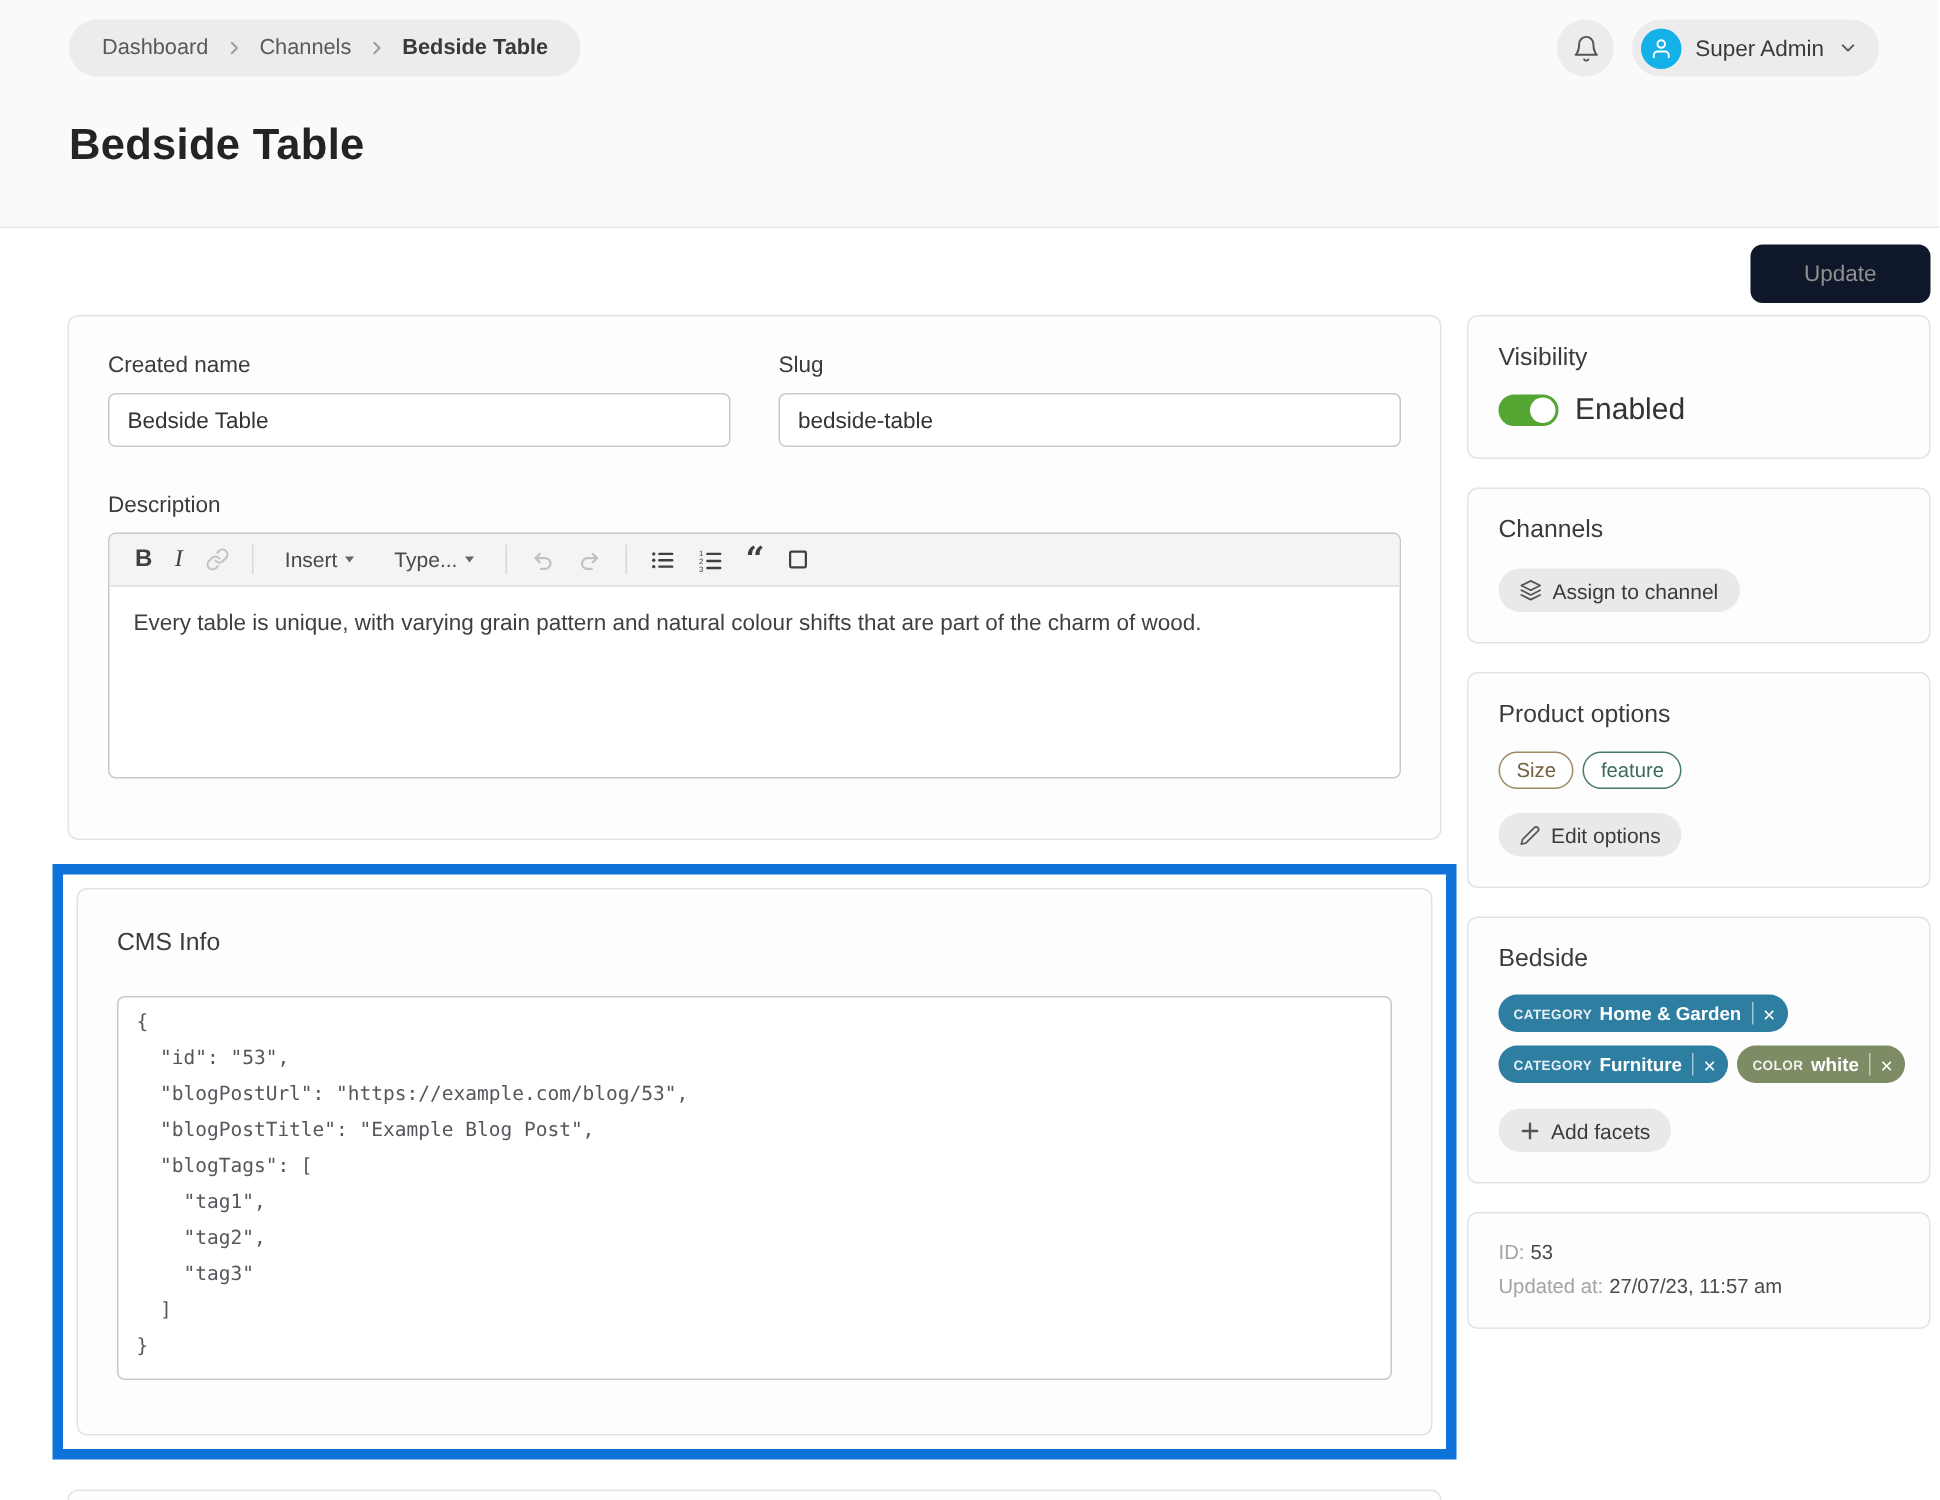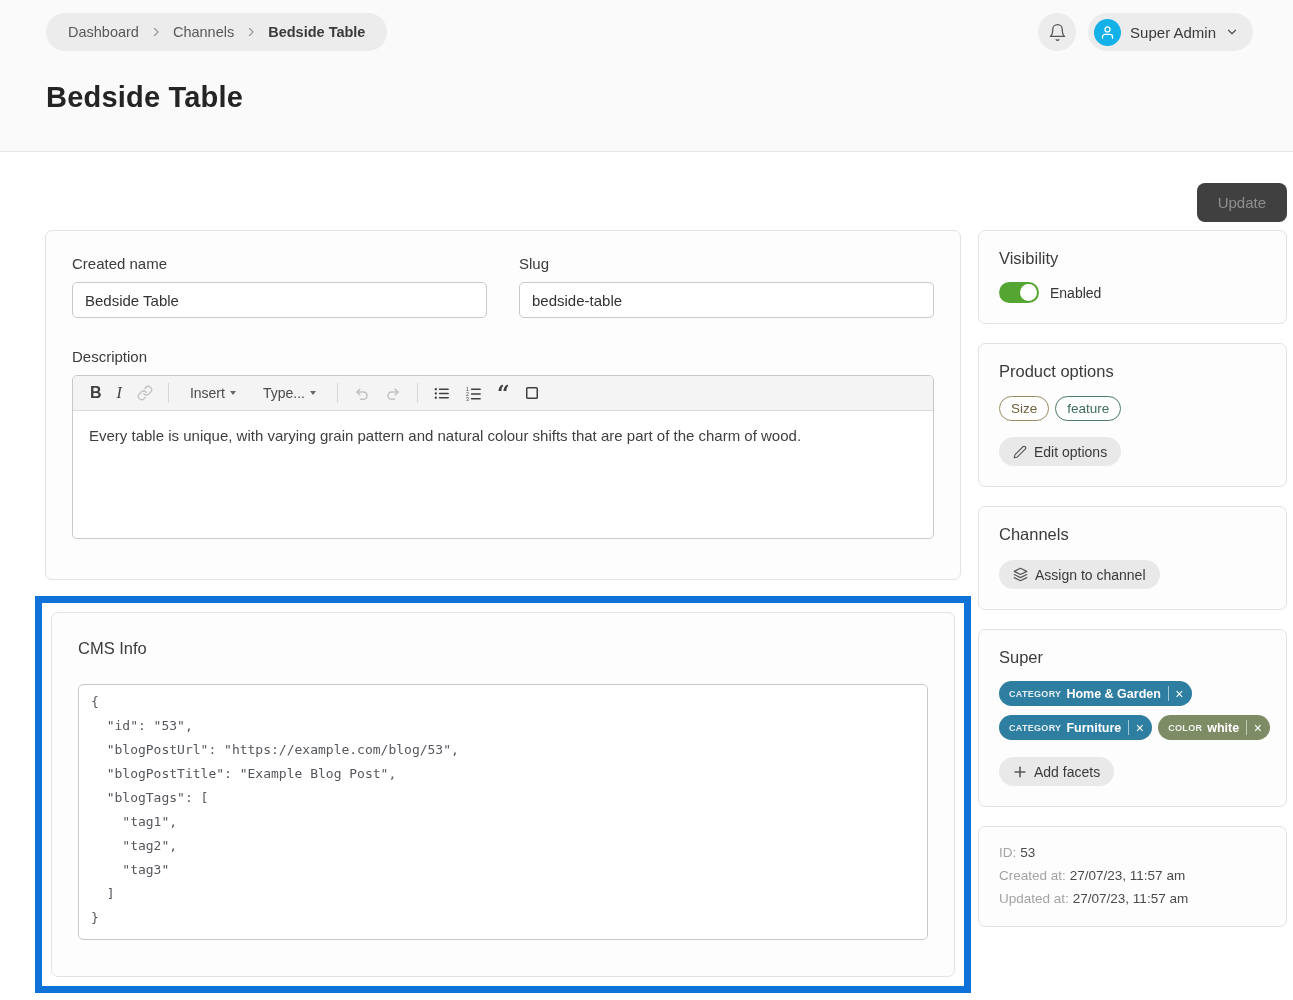--- a/index.html
+++ b/index.html
@@ -19,21 +19,21 @@
   .crumb-current { font-weight:700; color:#3a3a3a; }
   .header-right { display:flex; gap:12px; align-items:center; }
   .icon-btn { width:38px; height:38px; border-radius:50%; background:#ececec; border:none; display:flex; align-items:center; justify-content:center; color:#555; cursor:pointer; }
   .user-pill { display:flex; align-items:center; gap:9px; background:#ececec; border:none; border-radius:19px; height:38px; padding:0 14px 0 6px; font-size:15px; color:#3a3a3a; cursor:pointer; font-family:inherit; }
   .avatar { width:27px; height:27px; border-radius:50%; background:#14b0e8; display:flex; align-items:center; justify-content:center; }
   .page-title { font-size:29px; font-weight:700; color:#242424; margin-top:30px; letter-spacing:.2px; }
 
   
   .content { padding:11px 6px 0 45px; }
   .update-row { display:flex; justify-content:flex-end; }
-  .update-btn { background:#404040; color:#8f8f8f; font-size:15px; border:none; border-radius:8px; padding:11px 21px; font-family:inherit;margin-top:20px; }
+  .update-btn { background:#0f172a; color:#8f8f8f; font-size:15px; border:none; border-radius:8px; padding:11px 36px; font-family:inherit; }
   .columns { display:flex; gap:17px; margin-top:8px; align-items:flex-start; }
   .main-col { width:916px; flex:none; }
   .side-col { width:309px; flex:none; }
   .card { background:#fdfdfd; border:1px solid #e3e3e3; border-radius:7px; }
 
   
   .form-card { padding:24px 26px 40px; }
   .fields-grid { display:grid; grid-template-columns:1fr 1fr; column-gap:32px; }
   .field-label { font-size:15px; color:#3b3b3b; display:block; margin-bottom:10px; }
   .text-input { width:100%; height:36px; border:1px solid #c9c9c9; border-radius:5px; padding:0 12px; font-size:15px; color:#333; background:#fff; font-family:inherit; }
@@ -52,21 +52,21 @@
 
   
   .highlight-frame { border:7px solid #0e72d9; margin:16px -10px 0; padding:9px; }
   .cms-card { padding:26px 26px 36px; }
   .card-title { font-size:16.5px; color:#3b3b3b; }
   .code-box { margin-top:26px; border:1px solid #c9c9c9; border-radius:5px; background:#fff; padding:5px 12px 9px; font-family:"DejaVu Sans Mono", monospace; font-size:13px; line-height:24px; color:#54575c; white-space:pre; overflow:hidden; }
   .partial-card { margin-top:20px; height:46px; border-radius:7px 7px 0 0; }
 
   
   .side-card { padding:18px 20px 20px; margin-bottom:19px; overflow:hidden; }
-  .toggle-row { margin-top:14px; display:flex; align-items:center; gap:11px; font-size:14px; color:#333; }
+  .toggle-row { margin-top:14px; display:flex; align-items:center; gap:11px; font-size:20px; color:#333; }
   .toggle { width:40px; height:21px; border-radius:11px; background:#55a532; position:relative; border:none; cursor:pointer; }
   .toggle-knob { position:absolute; right:2px; top:2px; width:17px; height:17px; background:#fff; border-radius:50%; }
   .chip-btn { display:inline-flex; align-items:center; gap:7px; background:#e9e9e9; border:none; border-radius:15px; height:29px; padding:0 14px; font-size:14px; color:#3a3a3a; margin-top:16px; cursor:pointer; font-family:inherit; }
   .options-row { margin-top:15px; display:flex; gap:6px; }
   .option-chip { display:inline-flex; align-items:center; height:25px; padding:0 11px; border-radius:13px; font-size:13.5px; background:#fff; }
   .option-chip.khaki { border:1px solid #9c8a66; color:#70603f; }
   .option-chip.green { border:1px solid #49796a; color:#3c6b5b; }
   .facet-rows { margin-top:14px; }
   .facet-row { display:flex; gap:6px; margin-bottom:9px; white-space:nowrap; }
   .facet-chip { display:inline-flex; align-items:center; height:25px; border-radius:13px; color:#fff; padding:0 2px 0 10px; }
@@ -243,51 +243,51 @@
         <div class="card-title">Visibility</div>
         <div class="toggle-row">
           <button class="toggle">
               <span class="toggle-knob"></span>
             </button>
           <span>Enabled</span>
         </div>
       </div>
 
       <div class="card side-card">
-        <div class="card-title">Product options</div>
-        <div class="options-row">
-          <span class="option-chip khaki">Size</span>
-          <span class="option-chip green">feature</span>
-        </div>
-        <button class="chip-btn">
-          <span>
-              <svg width="14" height="14" viewBox="0 0 24 24" fill="none" stroke="#555" stroke-width="1.9" stroke-linecap="round" stroke-linejoin="round">
-                <path d="M17 3a2.828 2.828 0 1 1 4 4L7.5 20.5 2 22l1.5-5.5L17 3z"></path>
-              </svg>
-            </span>
-          <span>Edit options</span>
-        </button>
-      </div>
-
-      <div class="card side-card">
         <div class="card-title">Channels</div>
         <button class="chip-btn">
           <span>
               <svg width="15" height="15" viewBox="0 0 24 24" fill="none" stroke="#555" stroke-width="1.8" stroke-linecap="round" stroke-linejoin="round">
                 <polygon points="12 2 2 7 12 12 22 7 12 2"></polygon>
                 <polyline points="2 17 12 22 22 17"></polyline>
                 <polyline points="2 12 12 17 22 12"></polyline>
               </svg>
             </span>
           <span>Assign to channel</span>
         </button>
       </div>
 
       <div class="card side-card">
-        <div class="card-title">Super</div>
+        <div class="card-title">Product options</div>
+        <div class="options-row">
+          <span class="option-chip khaki">Size</span>
+          <span class="option-chip green">feature</span>
+        </div>
+        <button class="chip-btn">
+          <span>
+              <svg width="14" height="14" viewBox="0 0 24 24" fill="none" stroke="#555" stroke-width="1.9" stroke-linecap="round" stroke-linejoin="round">
+                <path d="M17 3a2.828 2.828 0 1 1 4 4L7.5 20.5 2 22l1.5-5.5L17 3z"></path>
+              </svg>
+            </span>
+          <span>Edit options</span>
+        </button>
+      </div>
+
+      <div class="card side-card">
+        <div class="card-title">Bedside</div>
         <div class="facet-rows">
           <div class="facet-row">
             <span class="facet-chip blue">
               <span class="facet-type">CATEGORY</span>
               <span class="facet-value">Home &amp; Garden</span>
               <span class="facet-div"></span>
               <button class="facet-x">
                   <span>×</span>
                 </button>
             </span>
@@ -317,18 +317,17 @@
                 <line x1="8" y1="2.5" x2="8" y2="13.5"></line>
                 <line x1="2.5" y1="8" x2="13.5" y2="8"></line>
               </svg>
             </span>
           <span>Add facets</span>
         </button>
       </div>
 
       <div class="card meta-card">
         <div><span class="meta-label">ID:</span><span class="meta-value">53</span></div>
-        <div><span class="meta-label">Created at:</span><span class="meta-value">27/07/23, 11:57 am</span></div>
         <div><span class="meta-label">Updated at:</span><span class="meta-value">27/07/23, 11:57 am</span></div>
       </div>
     </div>
   </div>
 </div>
 
 </body></html>

